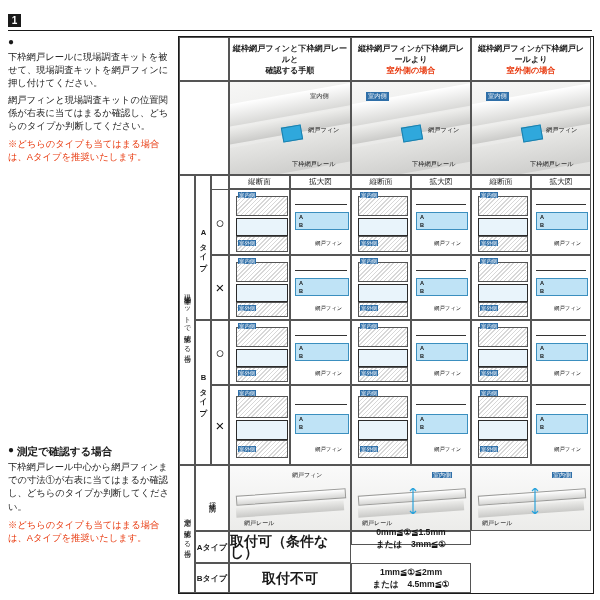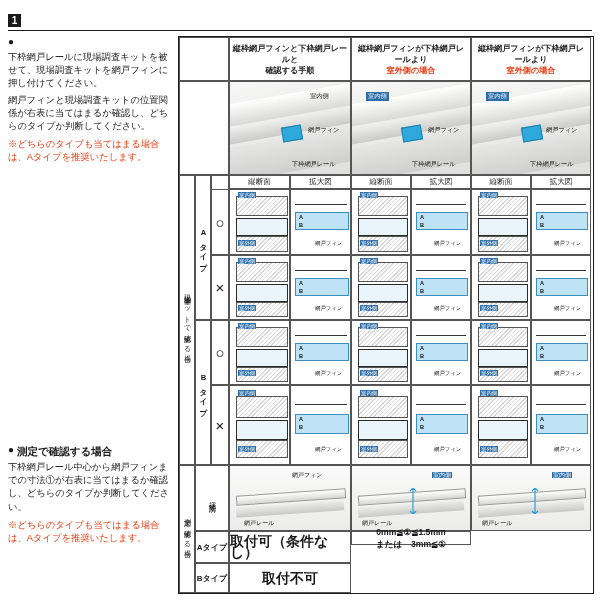--- a/index.html
+++ b/index.html
@@ -458,15 +458,21 @@
     <div class="cell bdr bottom-txt" style="left:50px;top:494px;width:122px;height:32px;">取付可（条件なし）</div>
     <div class="cell bdr bottom-val" style="left:172px;top:494px;width:120px;height:14px;">
       <div>
         <span>0mm≦①≦1.5mm</span><br>
         <span>または　3mm≦①</span>
       </div>
     </div>
 
     <div class="cell bdr vhd" style="left:16px;top:526px;width:34px;height:30px;font-size:8px;">Bタイプ</div>
     <div class="cell bdr bottom-txt" style="left:50px;top:526px;width:122px;height:30px;">取付不可</div>
+    <div class="cell bdr bottom-val" style="left:172px;top:526px;width:120px;height:30px;">
+      <div>
+        <span>1mm≦①≦2mm</span><br>
+        <span>または　4.5mm≦①</span>
+      </div>
+    </div>
 
   </div>
 </div>
 
 </body></html>

